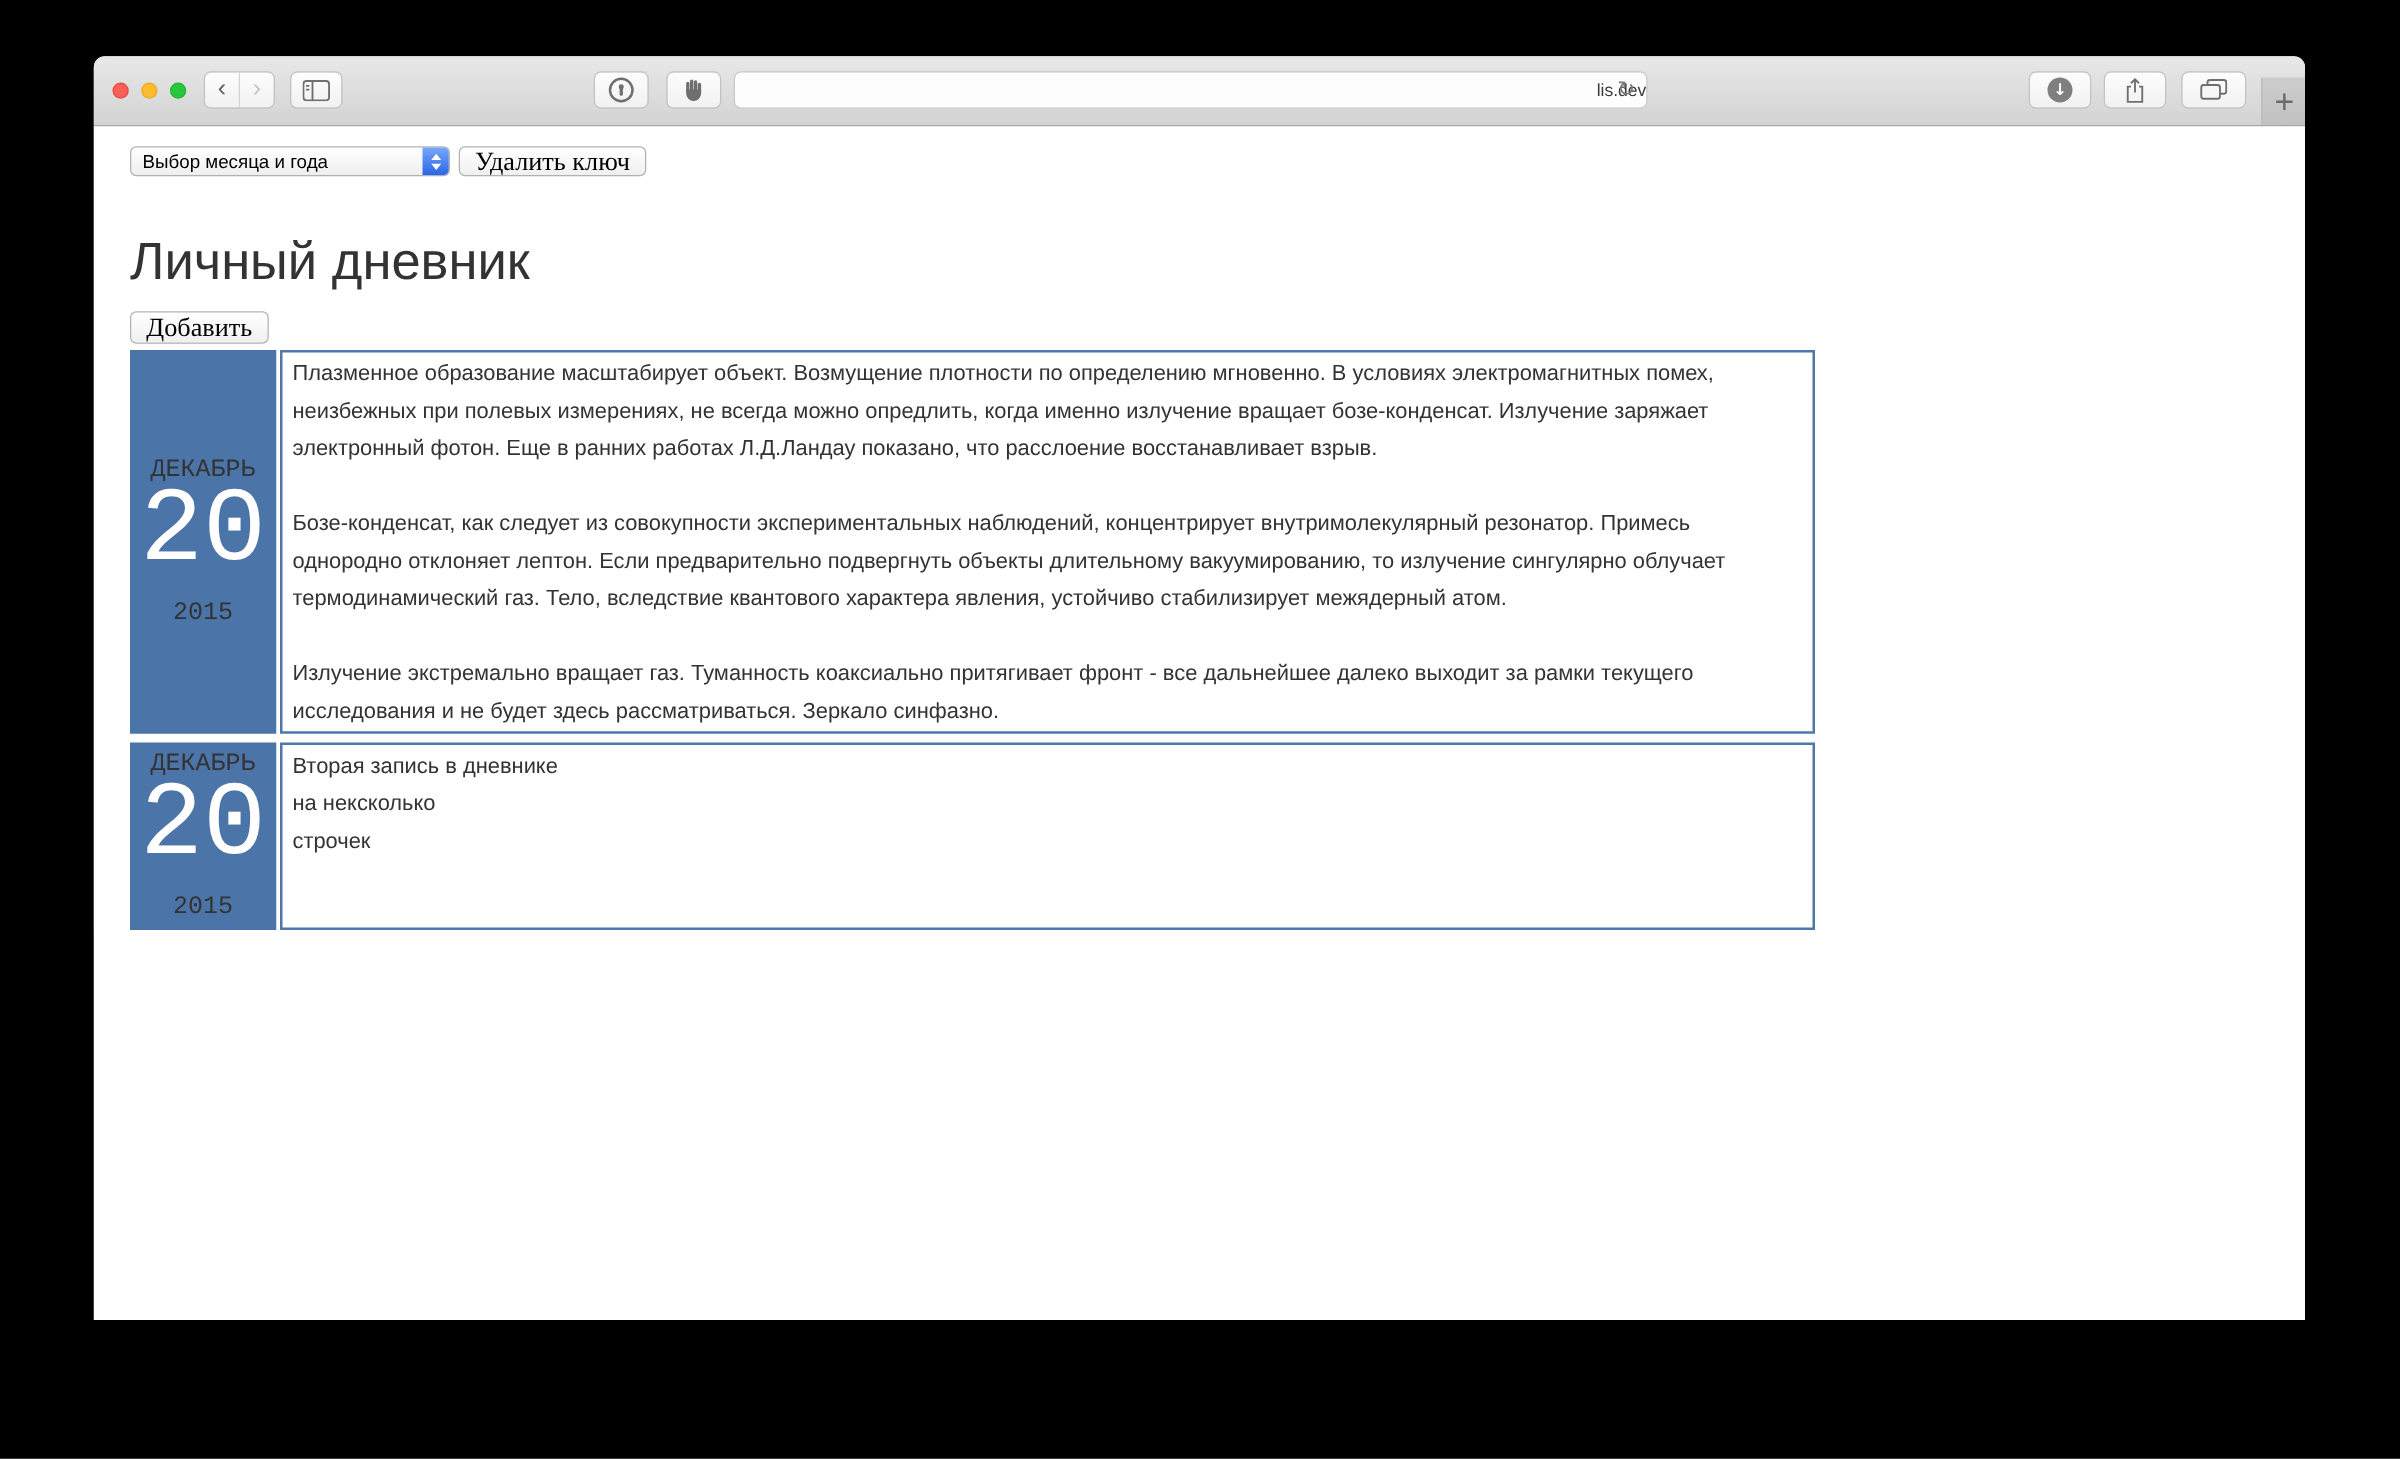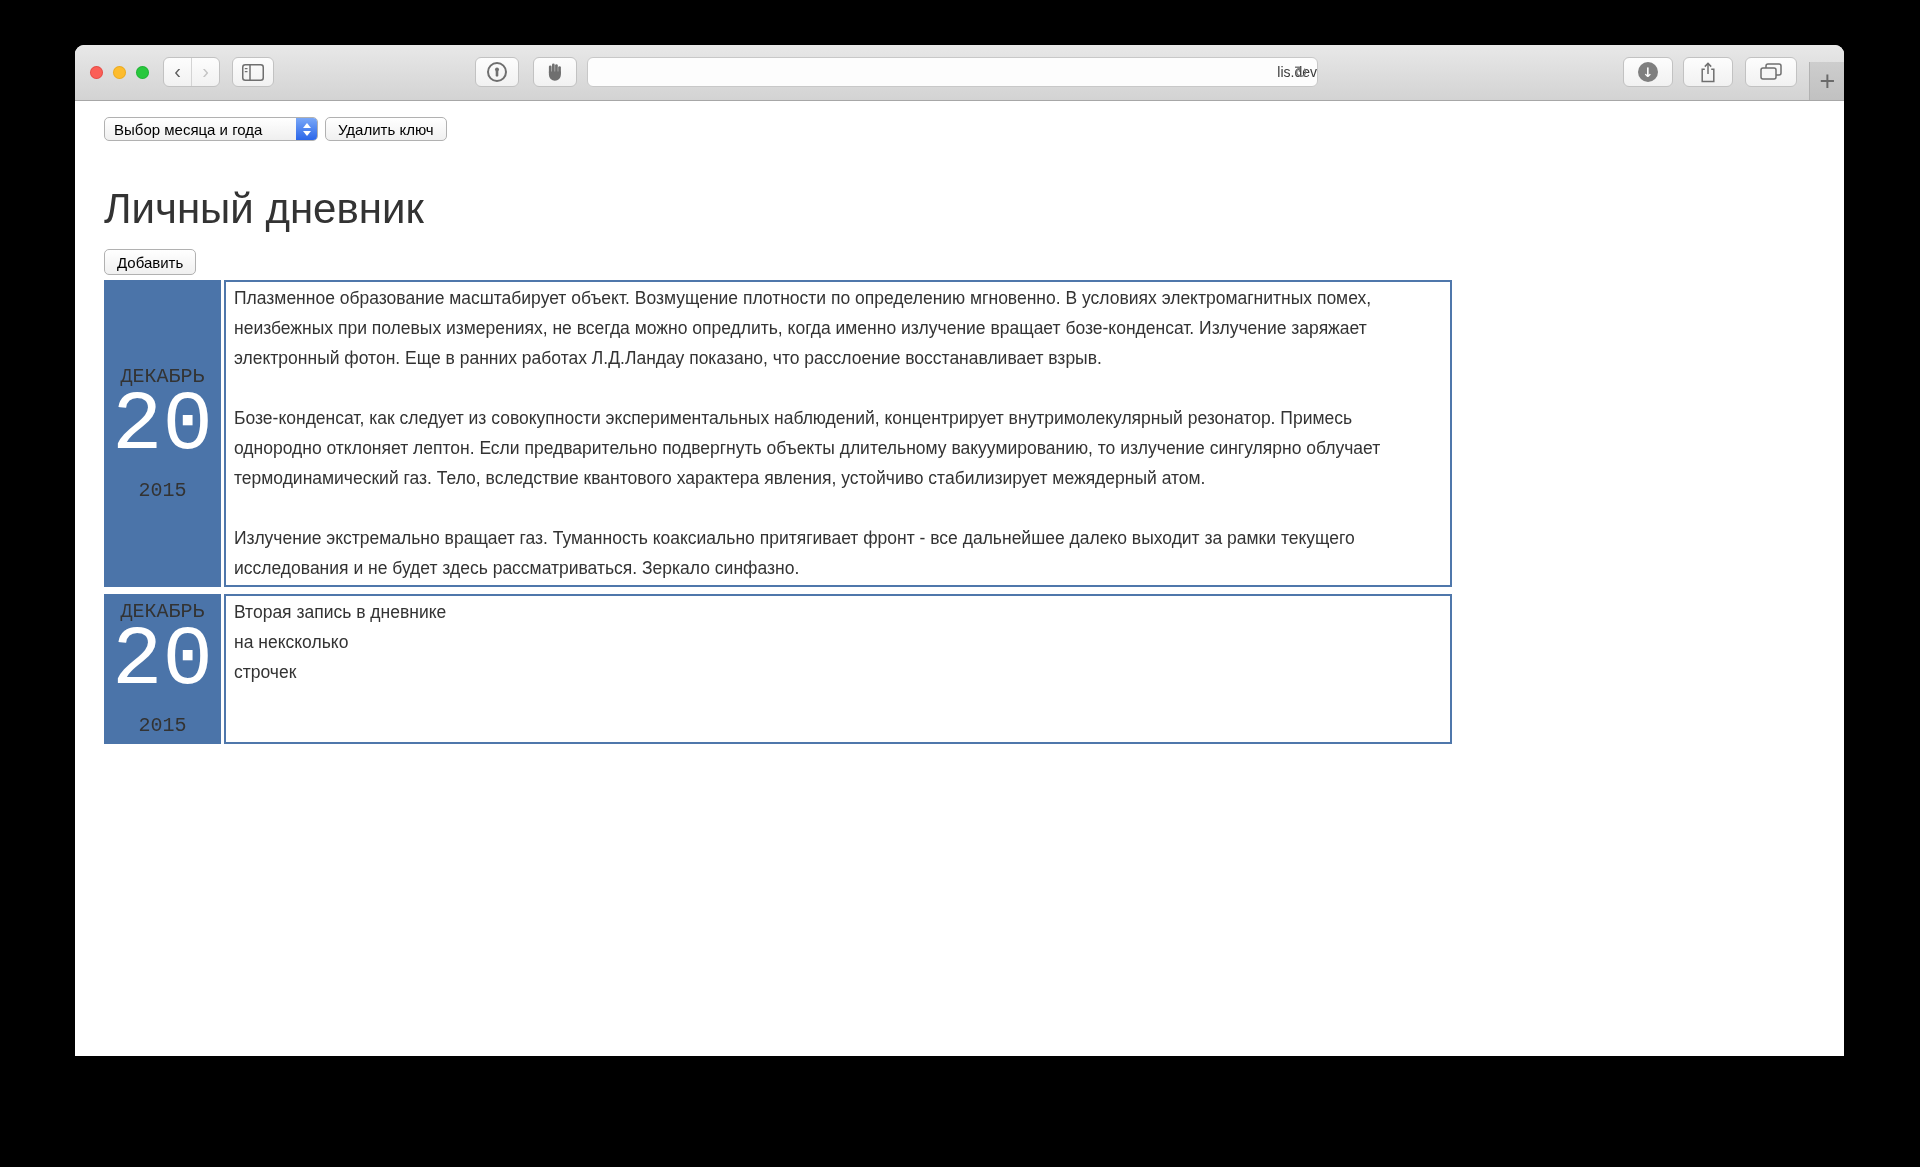--- a/index.html
+++ b/index.html
@@ -57,42 +57,42 @@
     position:absolute;left:1734px;top:17px;width:35px;height:38px;
     background:linear-gradient(#cdcdcd,#c1c1c1);border-left:1px solid #b2b2b2;
     display:flex;align-items:center;justify-content:center;
     font-size:27px;font-weight:200;color:#6a6a6a;
   }
   .icon-svg{display:block;}
   
   .page{padding:16px 0 0 29px;background:#fff;}
   .controls-row{display:flex;gap:7px;align-items:center;}
   .mac-select{
-    width:214px;height:24px;box-sizing:border-box;cursor:default;
+    width:256px;height:24px;box-sizing:border-box;cursor:default;
     border:1px solid #b1b1b1;border-radius:5px;
     background:linear-gradient(#ffffff,#efefef);
     display:flex;align-items:center;justify-content:space-between;
     font-size:15px;color:#000;
   }
   .mac-select .sel-label{padding-left:9px;white-space:nowrap;}
   .stepper{
     width:21px;height:22px;margin-right:0;border-radius:0 4px 4px 0;align-self:stretch;height:auto;
     background:linear-gradient(#79a7f7,#2b66e9);
     display:flex;flex-direction:column;align-items:center;justify-content:center;
   }
   .step-up{width:0;height:0;border-left:4px solid transparent;border-right:4px solid transparent;
     border-bottom:5px solid #fff;margin-bottom:3px;}
   .step-down{width:0;height:0;border-left:4px solid transparent;border-right:4px solid transparent;
     border-top:5px solid #fff;}
   .push-btn{
     height:24px;box-sizing:border-box;padding:0 12px;cursor:default;
     border:1px solid #b1b1b1;border-radius:5px;
     background:linear-gradient(#ffffff,#f0f0f0);
-    font-size:15px;color:#000;display:inline-flex;align-items:center;
-    font-family:Liberation Sans, sans-serif;
+    font-size:21px;color:#000;display:inline-flex;align-items:center;
+    font-family:Liberation Serif, serif;
   }
   .page-title{
     margin:44px 0 0 0;font-size:42px;line-height:48px;font-weight:400;color:#333;
   }
   .composer{position:relative;width:1358px;margin-top:41px;}
   .composer textarea{
     display:block;width:1358px;height:240px;box-sizing:border-box;resize:none;
     border:1px solid #9f9f9f;border-radius:0;background:#fff;
     padding:7px 10px;font-family:"Liberation Sans","DejaVu Sans",sans-serif;
     font-size:17.5px;color:#333;outline:none;

